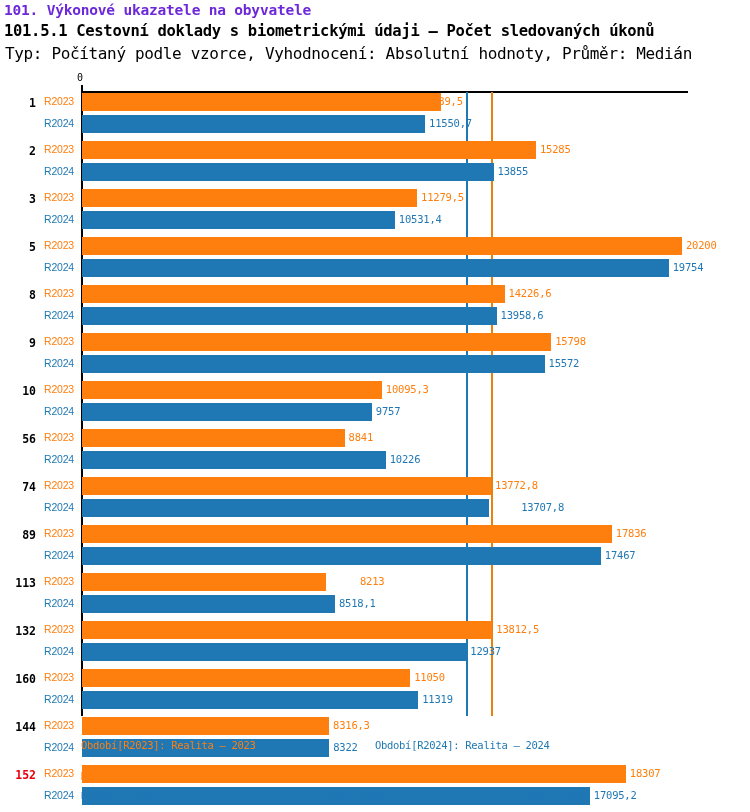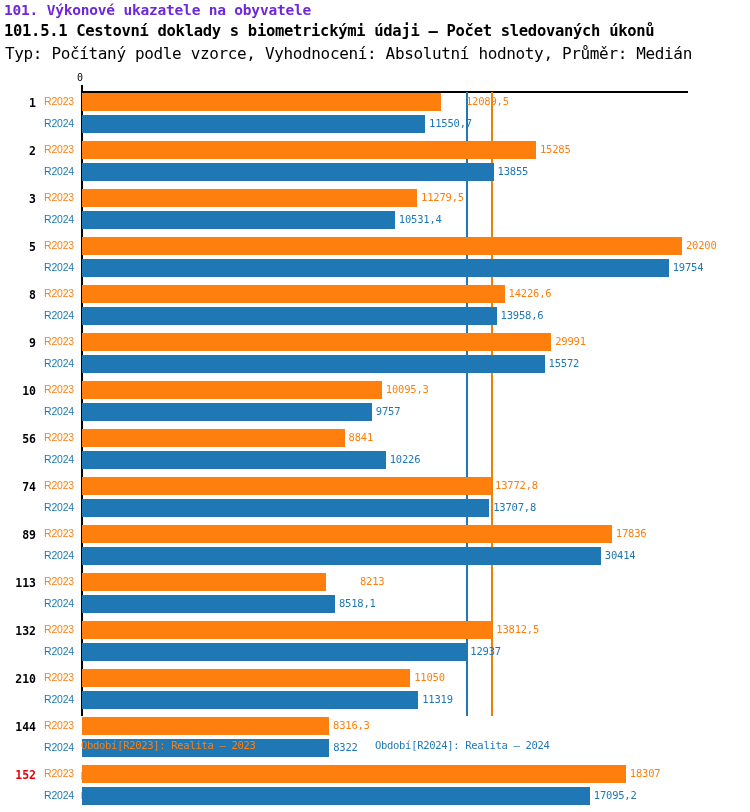--- a/index.html
+++ b/index.html
@@ -165,21 +165,21 @@
     <div class="axis-zero-label">0</div>
     <div id="medlines">
         <div class="medline blue" style="left: 466.267px;"></div>
         <div class="medline orange" style="left: 491.093px;"></div>
       </div>
     <div id="rows">
         <div class="grp" style="top: 12px;">
           <div class="grp-label">1</div>
           <div class="serieslabel s0">R2023</div>
           <div class="bar s0" style="width: 359.094px;"></div>
-          <div class="barval s0" style="left: 466px;">12089,5</div>
+          <div class="barval s0" style="left: 420px;">12089,5</div>
           <div class="serieslabel s1">R2024</div>
           <div class="bar s1" style="width: 343.09px;"></div>
           <div class="barval s1" style="left: 429.09px;">11550,7</div>
         </div>
         <div class="grp" style="top: 60px;">
           <div class="grp-label">2</div>
           <div class="serieslabel s0">R2023</div>
           <div class="bar s0" style="width: 454.01px;"></div>
           <div class="barval s0" style="left: 540.01px;">15285</div>
           <div class="serieslabel s1">R2024</div>
@@ -210,21 +210,21 @@
           <div class="bar s0" style="width: 422.572px;"></div>
           <div class="barval s0" style="left: 508.572px;">14226,6</div>
           <div class="serieslabel s1">R2024</div>
           <div class="bar s1" style="width: 414.612px;"></div>
           <div class="barval s1" style="left: 500.612px;">13958,6</div>
         </div>
         <div class="grp" style="top: 252px;">
           <div class="grp-label">9</div>
           <div class="serieslabel s0">R2023</div>
           <div class="bar s0" style="width: 469.248px;"></div>
-          <div class="barval s0" style="left: 555.248px;">29991</div>
+          <div class="barval s0" style="left: 555.248px;">15798</div>
           <div class="serieslabel s1">R2024</div>
           <div class="bar s1" style="width: 462.535px;"></div>
           <div class="barval s1" style="left: 548.535px;">15572</div>
         </div>
         <div class="grp" style="top: 300px;">
           <div class="grp-label">10</div>
           <div class="serieslabel s0">R2023</div>
           <div class="bar s0" style="width: 299.86px;"></div>
           <div class="barval s0" style="left: 385.86px;">10095,3</div>
           <div class="serieslabel s1">R2024</div>
@@ -240,51 +240,51 @@
           <div class="bar s1" style="width: 303.743px;"></div>
           <div class="barval s1" style="left: 389.743px;">10226</div>
         </div>
         <div class="grp" style="top: 396px;">
           <div class="grp-label">74</div>
           <div class="serieslabel s0">R2023</div>
           <div class="bar s0" style="width: 409.093px;"></div>
           <div class="barval s0" style="left: 495.093px;">13772,8</div>
           <div class="serieslabel s1">R2024</div>
           <div class="bar s1" style="width: 407.162px;"></div>
-          <div class="barval s1" style="left: 493.162px;">13707,8</div>
+          <div class="barval s1" style="left: 493.162px; padding-left: 28px;">13707,8</div>
         </div>
         <div class="grp" style="top: 444px;">
           <div class="grp-label">89</div>
           <div class="serieslabel s0">R2023</div>
           <div class="bar s0" style="width: 529.782px;"></div>
           <div class="barval s0" style="left: 615.782px;">17836</div>
           <div class="serieslabel s1">R2024</div>
           <div class="bar s1" style="width: 518.822px;"></div>
-          <div class="barval s1" style="left: 604.822px;">30414</div>
+          <div class="barval s1" style="left: 604.822px;">17467</div>
         </div>
         <div class="grp" style="top: 492px;">
           <div class="grp-label">113</div>
           <div class="serieslabel s0">R2023</div>
           <div class="bar s0" style="width: 243.95px;"></div>
           <div class="barval s0" style="left: 329.95px; margin-left: 30px;">8213</div>
           <div class="serieslabel s1">R2024</div>
           <div class="bar s1" style="width: 253.013px;"></div>
           <div class="barval s1" style="left: 339.013px;">8518,1</div>
         </div>
         <div class="grp" style="top: 540px;">
           <div class="grp-label">132</div>
           <div class="serieslabel s0">R2023</div>
           <div class="bar s0" style="width: 410.272px;"></div>
           <div class="barval s0" style="left: 496.272px;">13812,5</div>
           <div class="serieslabel s1">R2024</div>
           <div class="bar s1" style="width: 384.267px;"></div>
           <div class="barval s1" style="left: 470.267px;">12937</div>
         </div>
         <div class="grp" style="top: 588px;">
-          <div class="grp-label">210</div>
+          <div class="grp-label">160</div>
           <div class="serieslabel s0">R2023</div>
           <div class="bar s0" style="width: 328.218px;"></div>
           <div class="barval s0" style="left: 414.218px;">11050</div>
           <div class="serieslabel s1">R2024</div>
           <div class="bar s1" style="width: 336.208px;"></div>
           <div class="barval s1" style="left: 422.208px;">11319</div>
         </div>
         <div class="grp" style="top: 636px;">
           <div class="grp-label">144</div>
           <div class="serieslabel s0">R2023</div>

